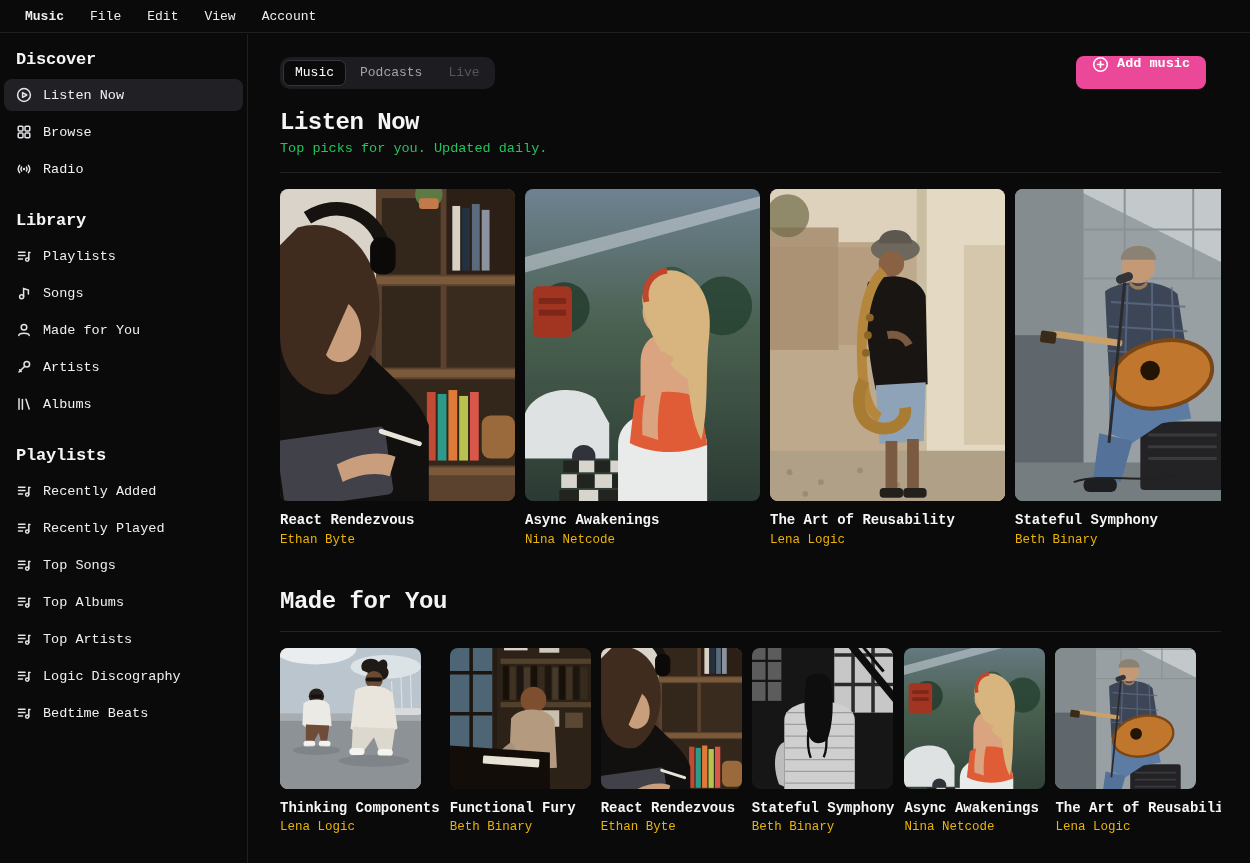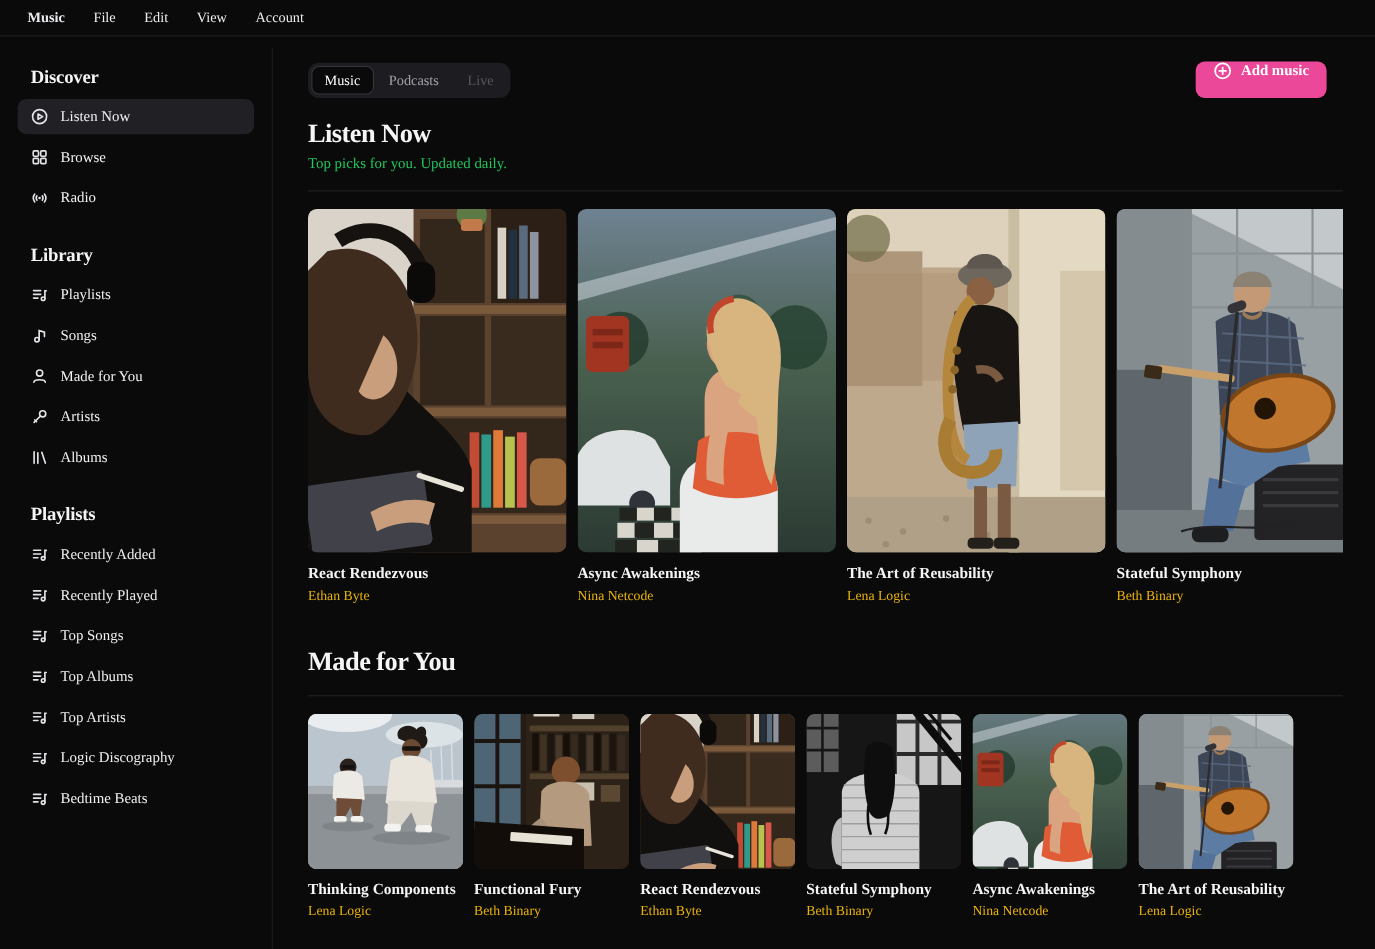--- a/index.html
+++ b/index.html
@@ -1,25 +1,25 @@
 <!DOCTYPE html>
 <html><head>
 <meta charset="utf-8">
 <style>
   html,body{margin:0;padding:0;background:#0a0a0b;}
   .frame{position:relative;width:1250px;height:863px;background:#0a0a0b;overflow:hidden;
-         font-family:Liberation Serif, serif;color:#f5f5f6;-webkit-font-smoothing:antialiased;}
+         font-family:Liberation Mono, monospace;color:#f5f5f6;-webkit-font-smoothing:antialiased;}
   
   .menubar{position:absolute;top:0;left:0;right:0;height:33px;border-bottom:1px solid #1f1f23;
            display:flex;align-items:center;padding:0 12px;box-sizing:border-box;}
   .menubar .mitem{padding:0 13px;font-size:13px;color:#ededf0;cursor:default;}
   .menubar .mitem.bold{font-weight:700;}
   
-  .sidebar{position:absolute;top:44px;left:0;width:248px;bottom:0;border-right:1px solid #1f1f23;
-           padding:16px 16px;box-sizing:border-box;}
+  .sidebar{position:absolute;top:34px;left:0;width:248px;bottom:0;border-right:1px solid #1f1f23;
+           padding:16px 4px;box-sizing:border-box;}
   .side-title{font-size:17px;font-weight:700;letter-spacing:-0.2px;padding:0 12px;margin:0 0 10px;}
   .side-group{margin-bottom:26px;}
   .side-item{display:flex;align-items:center;gap:11px;height:32px;padding:0 12px;border-radius:8px;
              font-size:13.5px;font-weight:500;margin-bottom:5px;color:#f0f0f2;cursor:default;}
   .side-item.active{background:#212125;}
   .side-item .icn{display:flex;align-items:center;color:#e4e4e8;flex:none;}
   
   .main{position:absolute;left:248px;top:34px;right:0;bottom:0;padding:22px 0 0 32px;box-sizing:border-box;}
   .content{width:941px;}
   .header-row{display:flex;justify-content:space-between;align-items:center;height:33px;}

